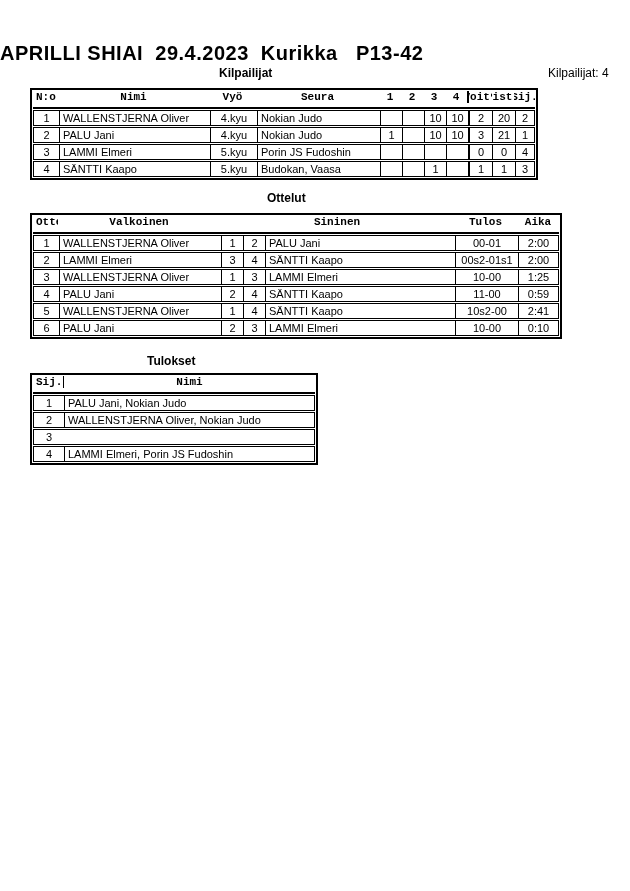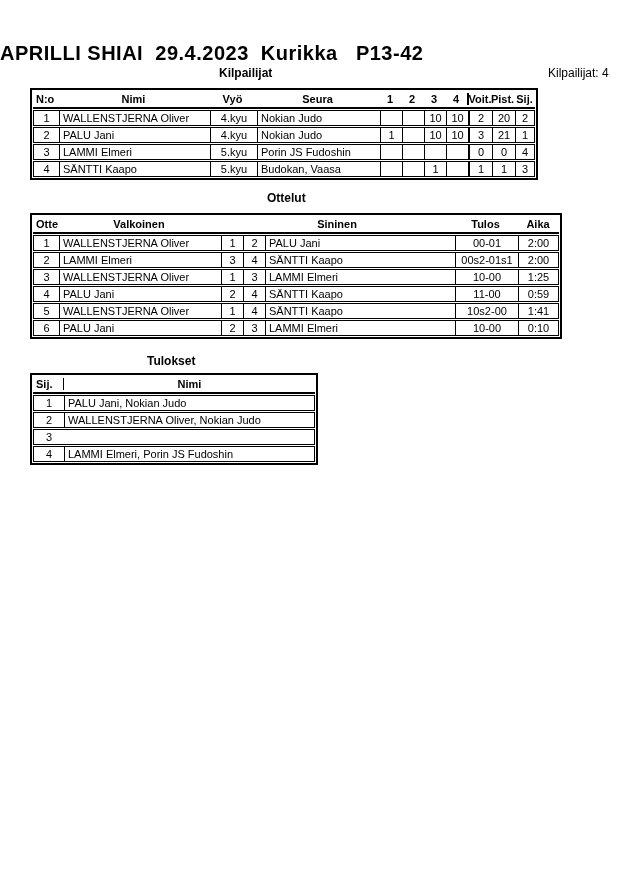--- a/index.html
+++ b/index.html
@@ -8,21 +8,21 @@
     font-family:"Liberation Sans", sans-serif; color:#000000; overflow:hidden;
   }
   .page-title {
     position:absolute; top:42px; left:0; width:630px; text-align:left;
     font-size:20px; font-weight:700; white-space:pre; letter-spacing:0.5px;
   }
   .section-title { position:absolute; font-size:12px; font-weight:700; white-space:nowrap; }
   .count-note { position:absolute; font-size:12px; white-space:nowrap; }
 
   .t { position:absolute; border:2px solid #000; padding:1px; background:#fff; box-sizing:border-box; font-size:11px; }
-  .hr { display:flex; align-items:center; height:16px; border-bottom:2px solid #000; font-weight:700; }
+  .hr { display:flex; align-items:flex-start; height:16px; border-bottom:2px solid #000; font-weight:700;font-family:Liberation Mono, monospace; }
   .r { display:flex; align-items:stretch; height:16px; border:1px solid #000; margin-top:1px; box-sizing:border-box; }
   .c { box-sizing:border-box; display:flex; align-items:center; padding:0 3px;
        overflow:hidden; white-space:nowrap; flex:0 0 auto; }
   .c.ctr { justify-content:center; padding:0 1px; }
   .c.fill { flex:1 1 auto; }
   .r .c + .c { border-left:1px solid #000; }
   .r .c.gsep { border-left:2px solid #000; }
   .hr .c.gsep { border-left:2px solid #000; }
   .hr .c.hsep { border-left:1px solid #000; }
 
@@ -176,21 +176,21 @@
       <div class="c ctr fill">0:59</div>
     </div>
 
     <div class="r">
       <div class="c ctr w-ott">5</div>
       <div class="c w-valk">WALLENSTJERNA Oliver</div>
       <div class="c ctr w-num">1</div>
       <div class="c ctr w-num">4</div>
       <div class="c w-sin">SÄNTTI Kaapo</div>
       <div class="c ctr w-tulos">10s2-00</div>
-      <div class="c ctr fill">1:41</div>
+      <div class="c ctr fill">2:41</div>
     </div>
 
     <div class="r">
       <div class="c ctr w-ott">6</div>
       <div class="c w-valk">PALU Jani</div>
       <div class="c ctr w-num">2</div>
       <div class="c ctr w-num">3</div>
       <div class="c w-sin">LAMMI Elmeri</div>
       <div class="c ctr w-tulos">10-00</div>
       <div class="c ctr fill">0:10</div>

